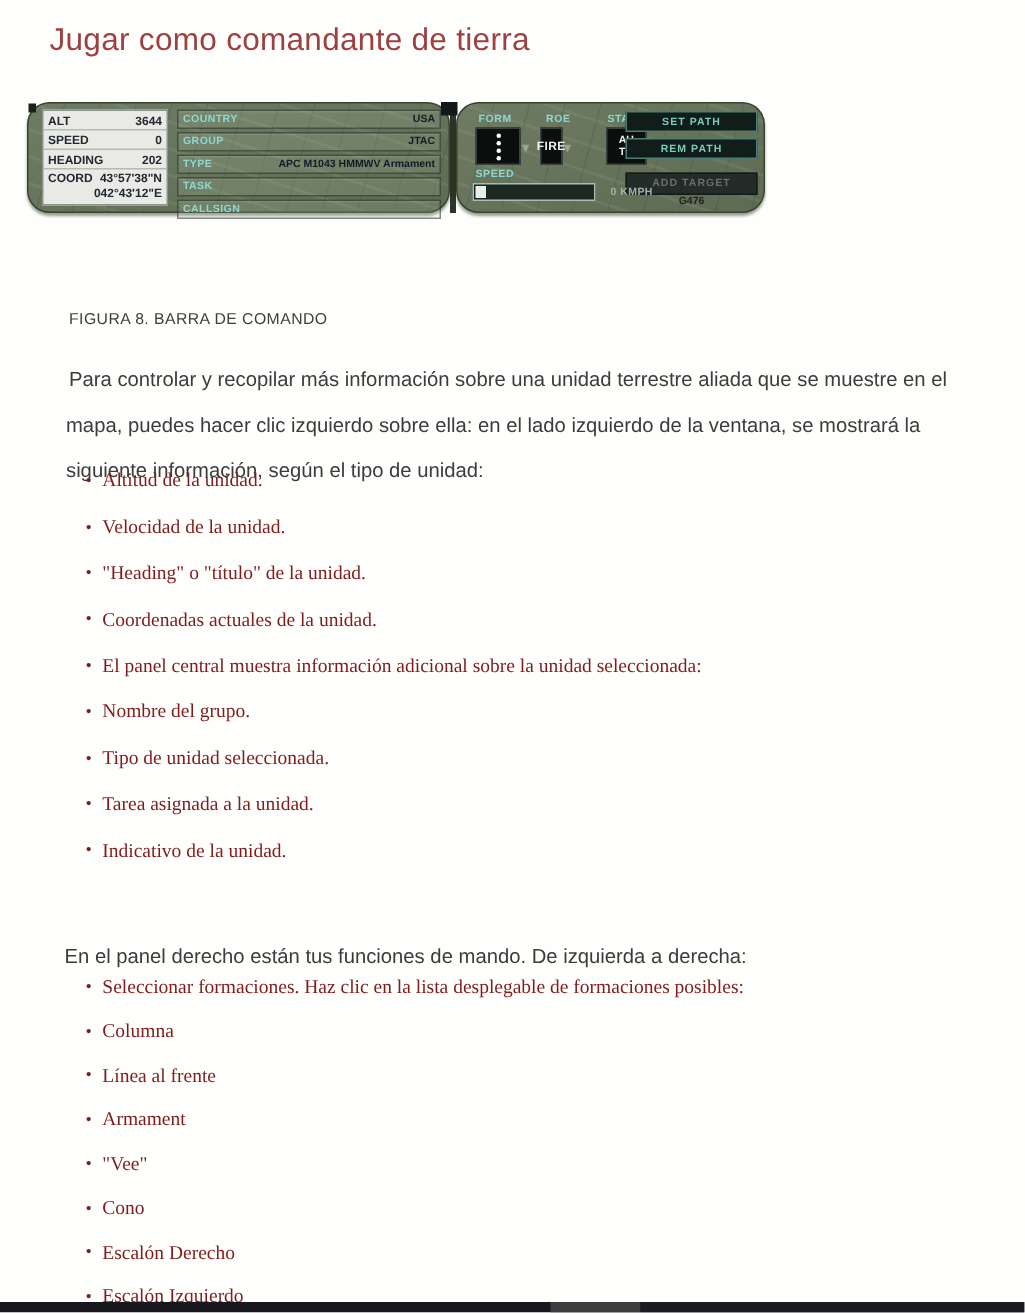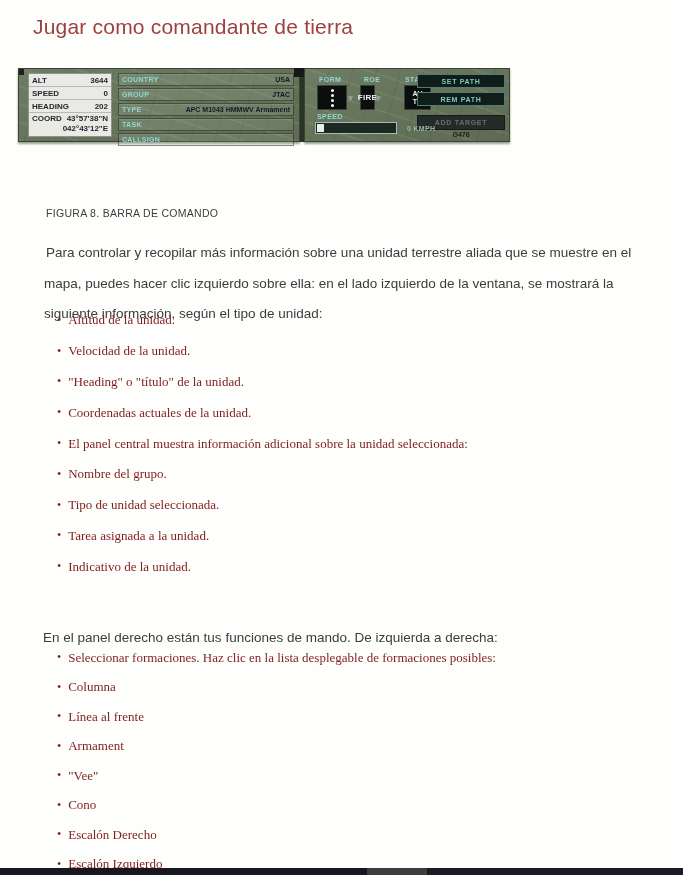--- a/index.html
+++ b/index.html
@@ -16,20 +16,21 @@
   .command-bar{
     position:absolute;left:18px;top:68px;width:492px;height:74px;
     display:flex;
   }
   .olive{
     background-color:#66745a;
     background-image:
       repeating-linear-gradient(105deg, rgba(40,55,35,0.14) 0 1px, transparent 1px 23px),
       repeating-linear-gradient(18deg, rgba(225,235,215,0.07) 0 2px, transparent 2px 17px),
       linear-gradient(160deg, rgba(255,255,255,0.06), rgba(0,0,0,0.08));
+    border-radius: 15px;
   }
   .cb-left{position:relative;width:282px;height:74px;border:1px solid #39452f;box-sizing:border-box;box-shadow:0 2px 2px rgba(30,40,25,0.45);}
   .cb-seam{width:4px;background:#2c3527;}
   .cb-right{position:relative;width:206px;height:74px;border:1px solid #39452f;box-sizing:border-box;box-shadow:0 2px 2px rgba(30,40,25,0.45);}
   .corner-notch{position:absolute;left:0;top:0;width:5px;height:6px;background:#1c201e;}
   .seam-knob{position:absolute;left:276px;top:0;width:11px;height:9px;background:#15181a;}
   
   .info-box{
     position:absolute;left:9px;top:4px;width:84px;height:64px;
     background:#e9eae5;border:1px solid #8d958a;box-sizing:border-box;

